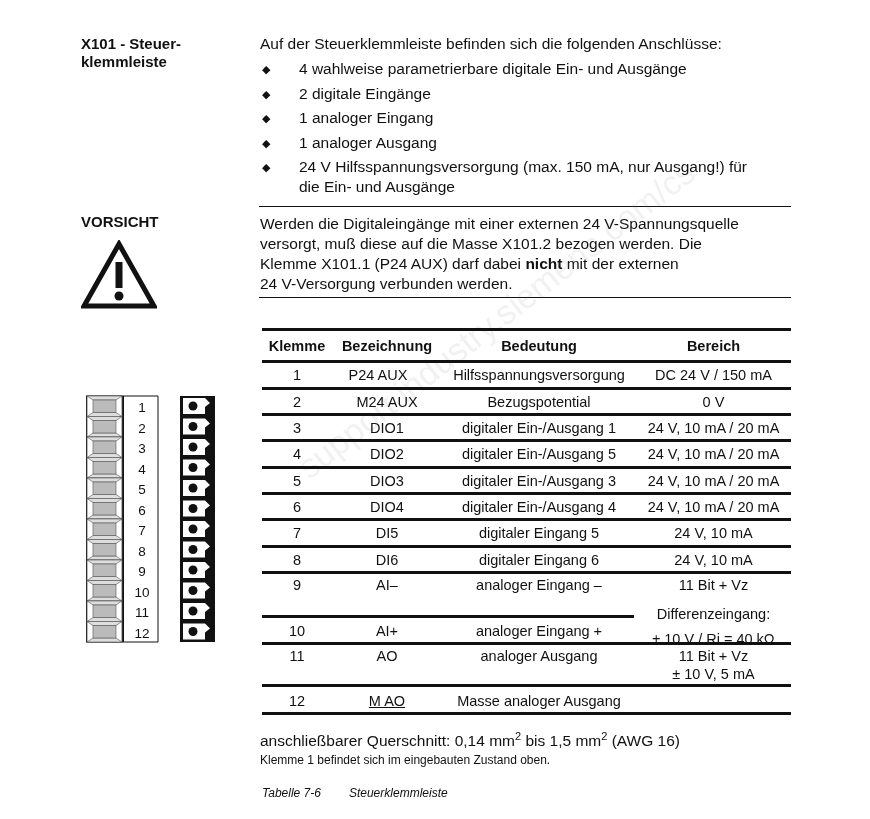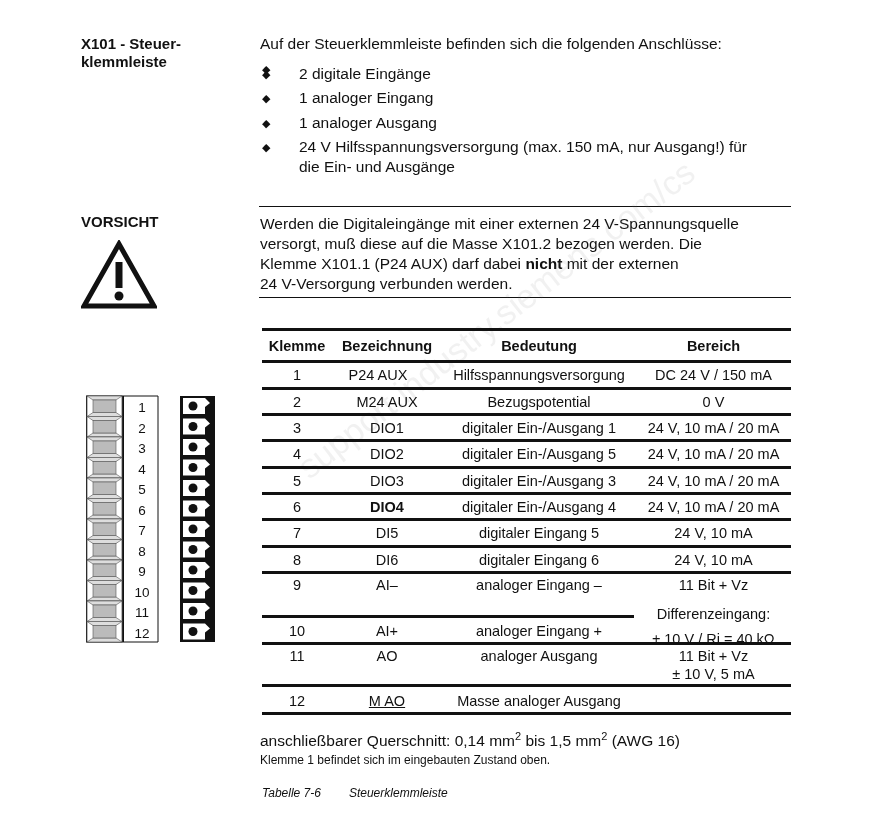--- a/index.html
+++ b/index.html
@@ -28,21 +28,21 @@
 <body>
 
 <div class="abs side-title" style="left:81px; top:35px;">
   <div>X101 - Steuer-</div>
   <div>klemmleiste</div>
 </div>
 
 <div class="abs para" style="left:260px; top:34px;">Auf der Steuerklemmleiste befinden sich die folgenden Anschlüsse:</div>
 
 <ul class="bullets abs" style="left:260px; top:59px; width:540px;">
-  <li><span class="dia">◆</span></li>
+  <li><span class="dia">◆</span><span>4 wahlweise parametrierbare digitale Ein- und Ausgänge</span></li>
   <li><span class="dia">◆</span><span>2 digitale Eingänge</span></li>
   <li><span class="dia">◆</span><span>1 analoger Eingang</span></li>
   <li><span class="dia">◆</span><span>1 analoger Ausgang</span></li>
   <li style="margin-bottom:0;"><span class="dia">◆</span><span>24 V Hilfsspannungsversorgung (max. 150 mA, nur Ausgang!) für</span><br><span>die Ein- und Ausgänge</span></li>
 </ul>
 
 <div class="rule" style="left:259px; top:206px; width:532px;"></div>
 
 <div class="abs side-title" style="left:81px; top:213px;">VORSICHT</div>
 <svg class="abs" style="left:81px; top:240px;" width="76" height="70" viewBox="0 0 76 70">
@@ -108,21 +108,21 @@
     <div class="cell" style="left:374px;width:155px;top:117px;">24 V, 10 mA / 20 mA</div>
   </div>
   <div>
     <div class="cell" style="left:0;width:70px;top:144px;">5</div>
     <div class="cell" style="left:72px;width:106px;top:144px;">DIO3</div>
     <div class="cell" style="left:180px;width:194px;top:144px;">digitaler Ein-/Ausgang 3</div>
     <div class="cell" style="left:374px;width:155px;top:144px;">24 V, 10 mA / 20 mA</div>
   </div>
   <div>
     <div class="cell" style="left:0;width:70px;top:170px;">6</div>
-    <div class="cell" style="left:72px;width:106px;top:170px;font-weight:bold;">DIO4</div>
+    <div class="cell" style="left:72px;width:106px;top:170px;">DIO4</div>
     <div class="cell" style="left:180px;width:194px;top:170px;">digitaler Ein-/Ausgang 4</div>
     <div class="cell" style="left:374px;width:155px;top:170px;">24 V, 10 mA / 20 mA</div>
   </div>
   <div>
     <div class="cell" style="left:0;width:70px;top:196px;">7</div>
     <div class="cell" style="left:72px;width:106px;top:196px;">DI5</div>
     <div class="cell" style="left:180px;width:194px;top:196px;">digitaler Eingang 5</div>
     <div class="cell" style="left:374px;width:155px;top:196px;">24 V, 10 mA</div>
   </div>
   <div>

